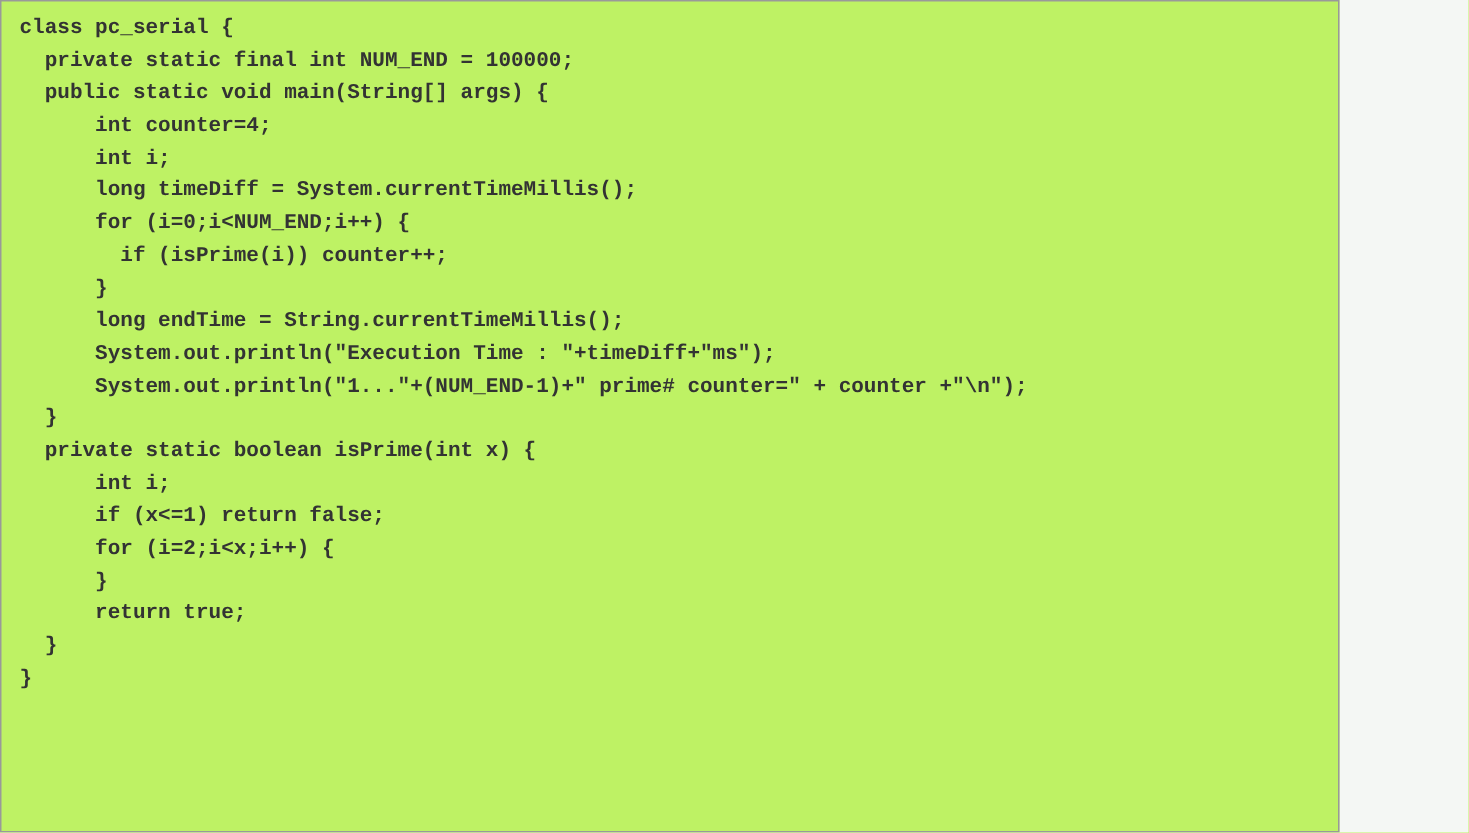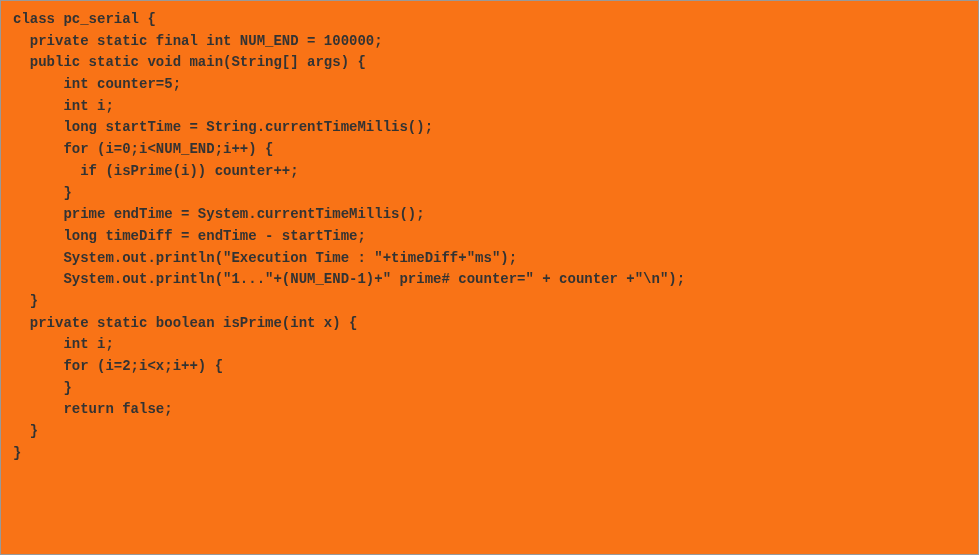--- a/index.html
+++ b/index.html
@@ -10,50 +10,50 @@
       font-size: 14px;
       font-weight: bold;
       color: #333;
       width: 979px;
       height: 555px;
       box-sizing: border-box;
     }
     .code-container {
       padding: 8px 12px;
       border: 1px solid #999;
-      width: 979px;
+      width: 893px;
       height: 555px;
       box-sizing: border-box;
-      background: #f97316;
+      background: #bef264;
       line-height: 1.55;
     }
     .line {
       white-space: pre;
     }
   </style>
 </head>
 <body>
 
 <div class="code-container">
   <div class="line">class pc_serial {</div>
   <div class="line">  private static final int NUM_END = 100000;</div>
   <div class="line">  public static void main(String[] args) {</div>
-  <div class="line">      int counter=5;</div>
+  <div class="line">      int counter=4;</div>
   <div class="line">      int i;</div>
   <div class="line"></div>
-  <div class="line">      long startTime = String.currentTimeMillis();</div>
+  <div class="line">      long timeDiff = System.currentTimeMillis();</div>
   <div class="line">      for (i=0;i&lt;NUM_END;i++) {</div>
   <div class="line">        if (isPrime(i)) counter++;</div>
   <div class="line">      }</div>
-  <div class="line">      prime endTime = System.currentTimeMillis();</div>
-  <div class="line">      long timeDiff = endTime - startTime;</div>
+  <div class="line">      long endTime = String.currentTimeMillis();</div>
   <div class="line">      System.out.println("Execution Time : "+timeDiff+"ms");</div>
   <div class="line">      System.out.println("1..."+(NUM_END-1)+" prime# counter=" + counter +"\n");</div>
   <div class="line">  }</div>
   <div class="line"></div>
   <div class="line">  private static boolean isPrime(int x) {</div>
   <div class="line">      int i;</div>
+  <div class="line">      if (x&lt;=1) return false;</div>
   <div class="line">      for (i=2;i&lt;x;i++) {</div>
   <div class="line">      }</div>
-  <div class="line">      return false;</div>
+  <div class="line">      return true;</div>
   <div class="line">  }</div>
   <div class="line">}</div>
 </div>
 
 </body></html>

